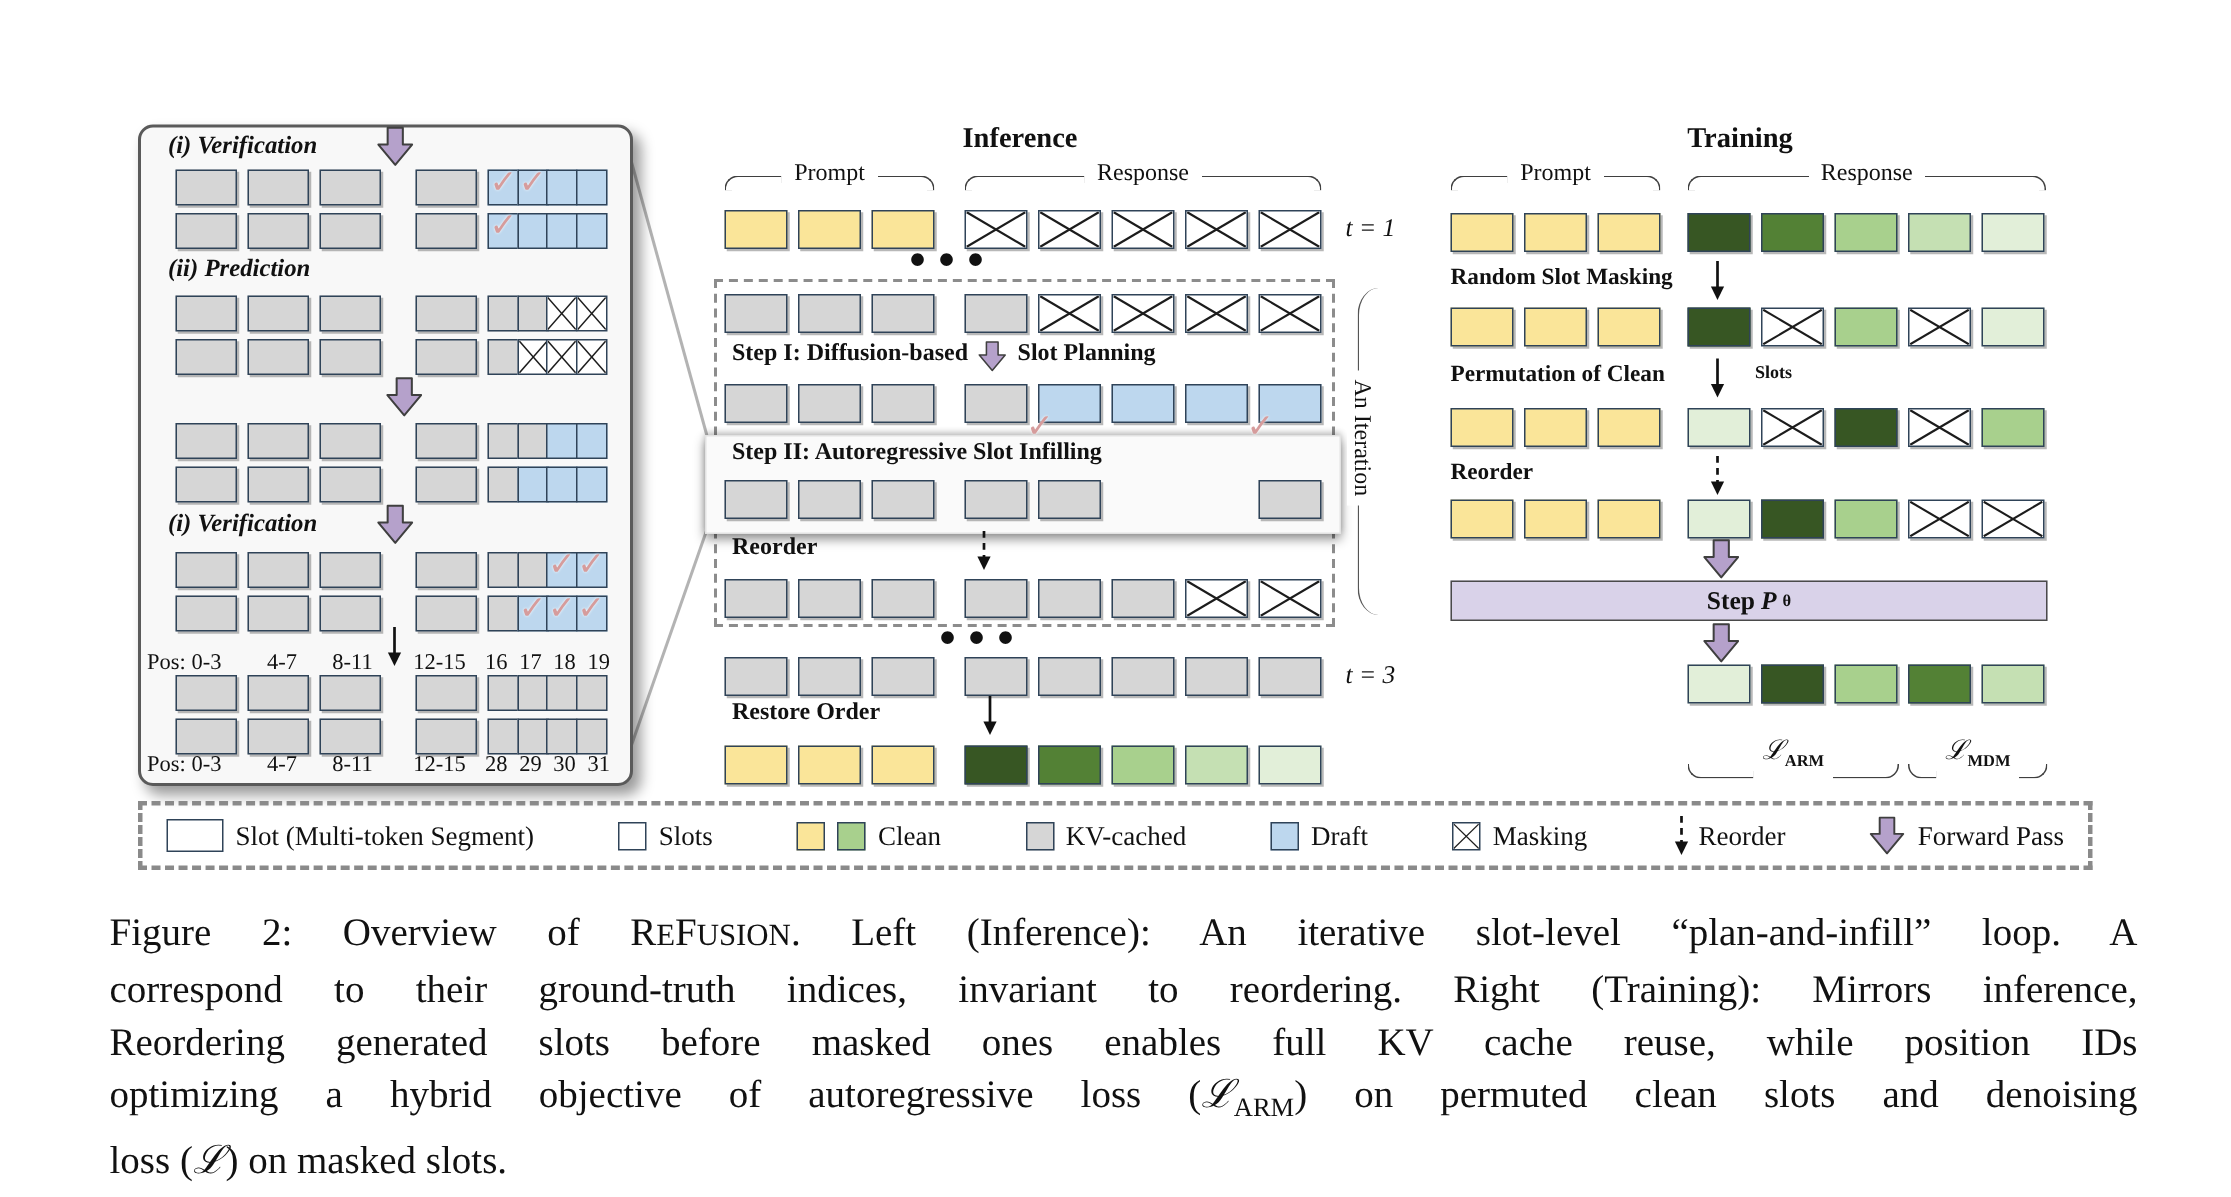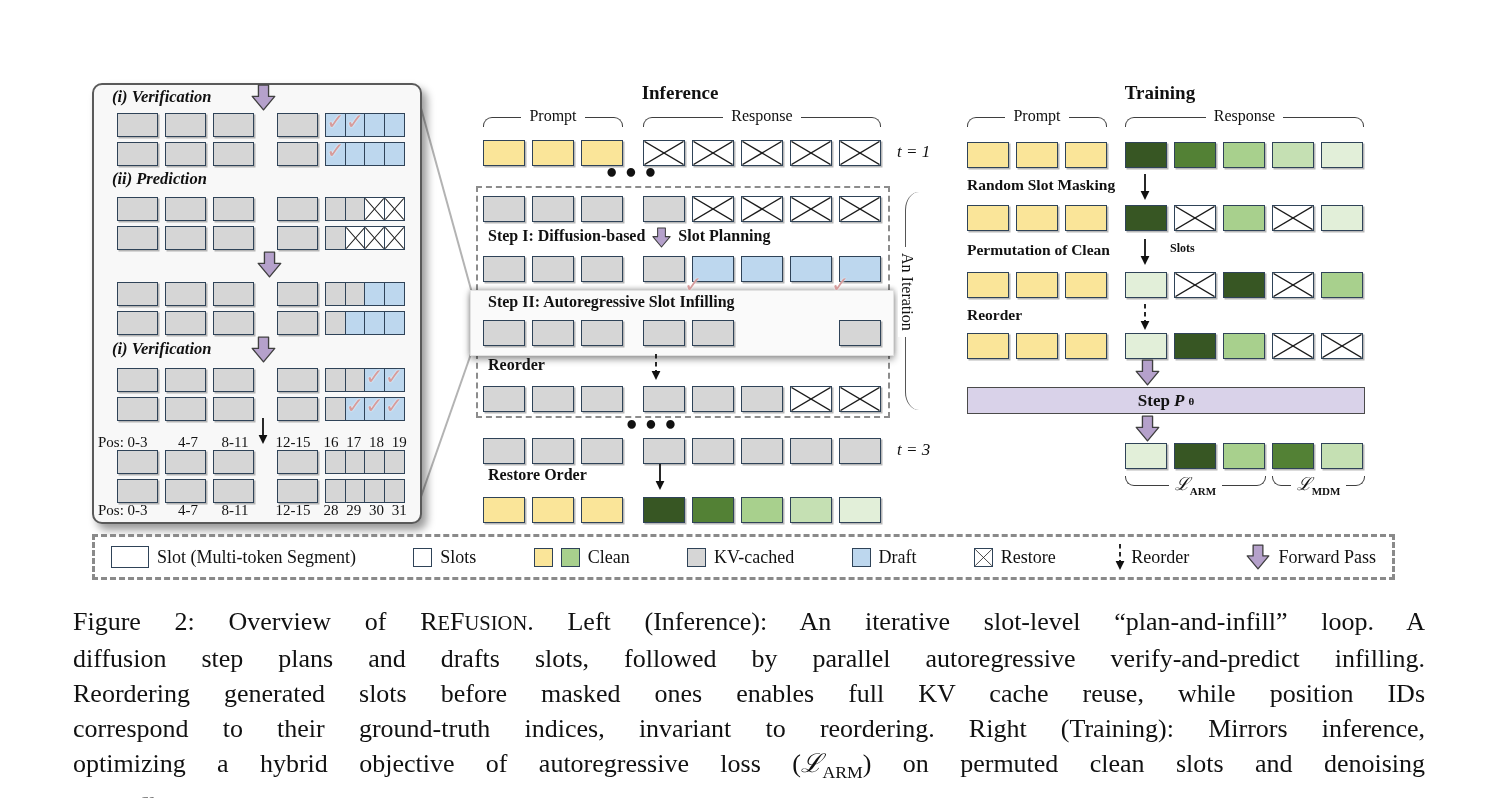--- a/index.html
+++ b/index.html
@@ -26,21 +26,21 @@
   .obrace,.ubrace{position:absolute;display:flex;z-index:4;}
   .obrace{align-items:flex-start;}
   .ubrace{align-items:flex-end;}
   .bseg{flex:1;height:9px;border-top:1.3px solid #3f3f3f;}
   .bseg.l{border-left:1.3px solid #3f3f3f;border-top-left-radius:9px;}
   .bseg.r{border-right:1.3px solid #3f3f3f;border-top-right-radius:9px;}
   .useg{flex:1;height:9px;border-bottom:1.3px solid #3f3f3f;}
   .useg.l{border-left:1.3px solid #3f3f3f;border-bottom-left-radius:9px;}
   .useg.r{border-right:1.3px solid #3f3f3f;border-bottom-right-radius:9px;}
   .blab{margin-top:-10px;padding:0 8px;font-size:16px;white-space:nowrap;}
-  .ulab{margin-bottom:-11px;padding:0 6px;font-size:18px;font-style:italic;white-space:nowrap;}
+  .ulab{margin-bottom:-11px;padding:16px 6px;font-size:18px;font-style:italic;white-space:nowrap;}
   .ulab sub{font-size:11px;font-style:normal;font-weight:bold;}
   
   .sec-title{position:absolute;font-weight:bold;font-size:19px;text-align:center;z-index:4;}
   .dashbox{position:absolute;border:2.5px dashed #8c8c8c;z-index:1;}
   .band{position:absolute;background:#fafafa;border:1px solid #e2e2e2;
         box-shadow:0 3px 7px rgba(0,0,0,.45),0 -2px 4px rgba(0,0,0,.18);z-index:3;}
   .steptxt{position:absolute;font-weight:bold;font-size:16px;z-index:6;display:flex;
            align-items:flex-start;gap:7px;white-space:nowrap;}
   .tlab{position:absolute;font-style:italic;font-size:17px;z-index:4;white-space:nowrap;}
   .dots{position:absolute;font-weight:bold;font-size:24px;letter-spacing:4px;z-index:4;
@@ -254,21 +254,21 @@
         <div class="sw" style="width:19px;height:19px;background:#BDD7EE"></div>
         <span>Draft</span>
       </div>
       <div class="litem">
         <div class="sw" style="width:19px;height:19px;background:#fff">
           <svg class="xs" viewBox="0 0 40 24" preserveAspectRatio="none">
             <line x1="0.5" y1="0.5" x2="39.5" y2="23.5"></line>
             <line x1="0.5" y1="23.5" x2="39.5" y2="0.5"></line>
           </svg>
         </div>
-        <span>Restore</span>
+        <span>Masking</span>
       </div>
       <div class="litem">
         <span style="margin-right:-4px">
           <svg width="14" height="30" viewBox="0 0 14 30">
             <path d="M7 2 V20" stroke="#111" stroke-width="1.8" fill="none" stroke-dasharray="4.5 3.5"></path>
             <path d="M2.6 19 L11.4 19 L7 28 Z" fill="#111"></path>
           </svg>
         </span>
         <span>Reorder</span>
       </div>
@@ -277,23 +277,22 @@
           <svg width="24" height="26" viewBox="0 0 22 24">
             <path d="M6.5 1 H15.5 V11 H21 L11 23 L1 11 H6.5 Z" fill="#B5A1CB" stroke="#3f3f3f" stroke-width="1.2" stroke-linejoin="round"></path>
           </svg>
         </span>
         <span>Forward Pass</span>
       </div>
     </div>
 
   <div class="caption" id="caption">
       <div class="cline"><span>Figure 2: Overview of </span><span>R</span><span class="sc">E</span><span>F</span><span class="sc">USION</span><span>. Left (Inference): An iterative slot-level “plan-and-infill” loop. A</span></div>
-      <div class="cline"><span>diffusion step plans and drafts slots, followed by parallel autoregressive verify-and-predict infilling.</span></div>
+      <div class="cline"><span>correspond to their ground-truth indices, invariant to reordering. Right (Training): Mirrors inference,</span></div>
       <div class="cline"><span>Reordering generated slots before masked ones enables full KV cache reuse, while position IDs</span></div>
-      <div class="cline"><span>correspond to their ground-truth indices, invariant to reordering. Right (Training): Mirrors inference,</span></div>
       <div class="cline"><span>optimizing a hybrid objective of autoregressive loss (</span><span class="scr">ℒ</span><sub>ARM</sub><span>) on permuted clean slots and denoising</span></div>
       <div class="cline last"><span>loss (</span><span class="scr">ℒ</span><span>) on masked slots.</span></div>
     </div>
 <div class="slot" style="left: 117px; top: 113px; width: 41px; height: 24px; background: rgb(214, 214, 214);"></div>
     <div class="slot" style="left: 165px; top: 113px; width: 41px; height: 24px; background: rgb(214, 214, 214);"></div>
     <div class="slot" style="left: 213px; top: 113px; width: 41px; height: 24px; background: rgb(214, 214, 214);"></div>
     <div class="slot" style="left: 277px; top: 113px; width: 41px; height: 24px; background: rgb(214, 214, 214);"></div>
     <div class="strip" style="left: 325px; top: 113px; height: 24px;">
       <div class="tok" style="width: 21px; height: 24px; background: rgb(189, 215, 238);">
         <span class="ck ck-c">✓</span>

